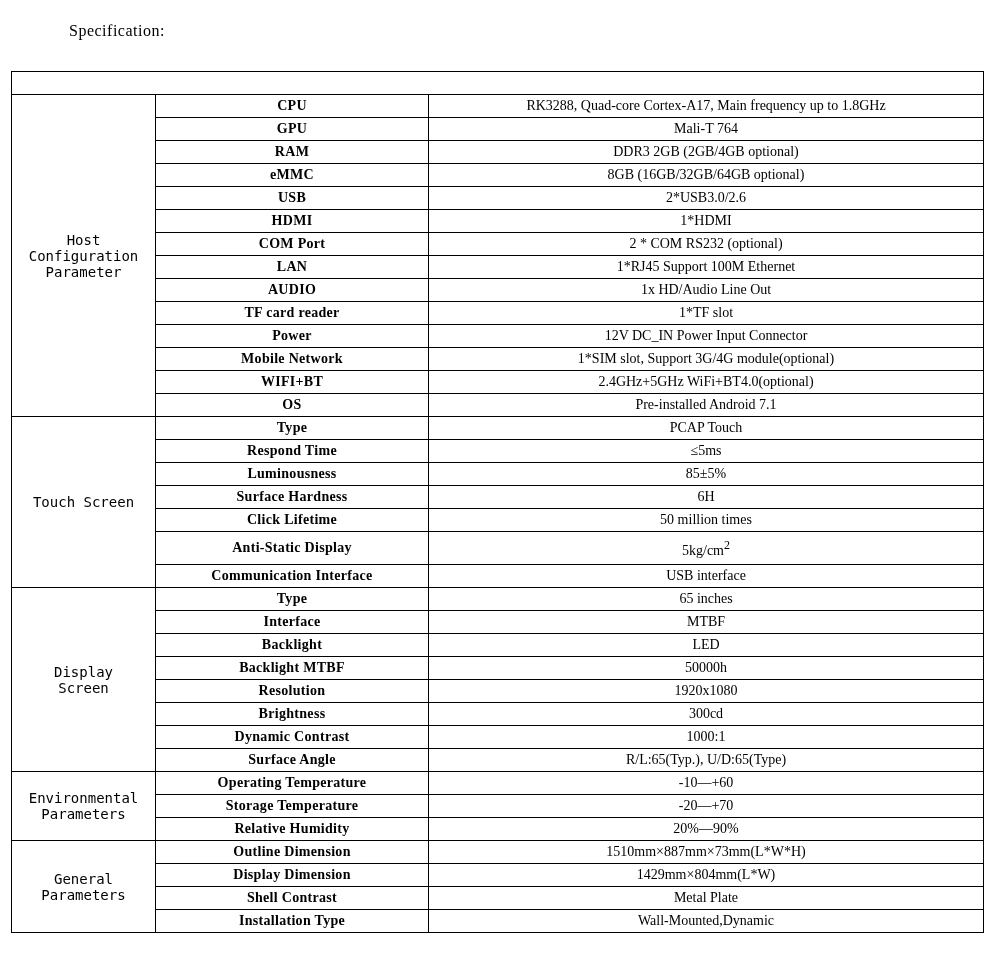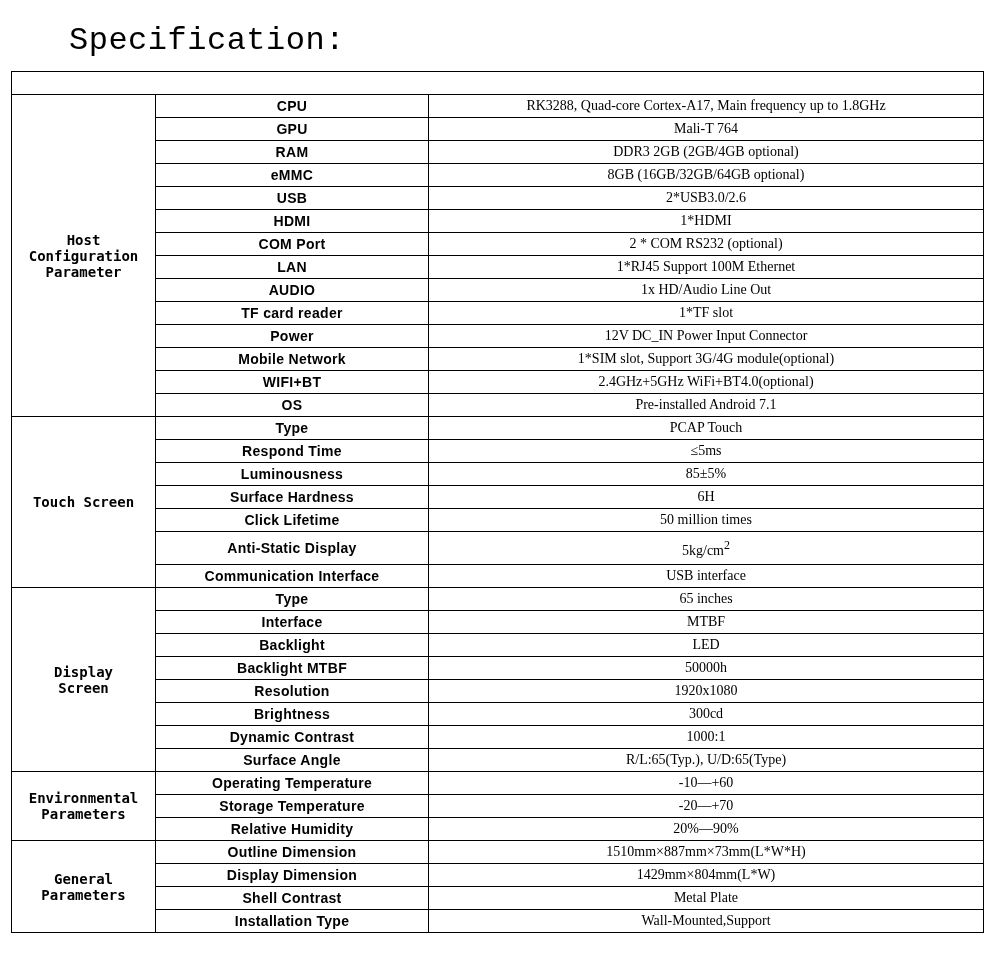--- a/index.html
+++ b/index.html
@@ -1,28 +1,28 @@
 <!DOCTYPE html>
 <html><head>
 <meta charset="utf-8">
 <style>
   html, body { margin: 0; padding: 0; background: #ffffff; }
   body { width: 994px; height: 971px; position: relative; overflow: hidden;
          font-family: "DejaVu Sans Mono", "Liberation Mono", monospace; color: #000; }
-  .title { position: absolute; left: 69px; top: 22px; font-size: 32px; letter-spacing: 0.5px;
-           font-family: Liberation Mono, monospace; }
+  .title { position: absolute; left: 69px; top: 22px; font-size: 16px; letter-spacing: 0.5px;
+           font-family: Liberation Serif, serif; }
   table.spec { position: absolute; left: 11px; top: 71px; width: 972px;
                border-collapse: collapse; table-layout: fixed; }
   table.spec td { border: 1.5px solid #000; text-align: center; vertical-align: middle;
                   padding: 0; font-size: 14px; line-height: 16px; height: 22px; }
   .hdr td { height: 24px; }
-  td.grp { font-weight: bold; font-size: 14.5px; line-height: 23px;
+  td.grp { font-weight: normal; font-size: 14.5px; line-height: 23px;
            font-family: "DejaVu Sans Mono", "Liberation Mono", monospace; }
   td.lbl { font-weight: bold; font-size: 14px;
-           font-family: Liberation Sans, sans-serif; letter-spacing: 0.3px; margin-top: 11px; }
+           font-family: Liberation Serif, serif; letter-spacing: 0.3px; margin-top: 11px; }
   td.val { font-size: 14px; font-family: Liberation Serif, serif; }
   tr.tall td { height: 32px; }
   td.val sup { font-size: 12px; }
   col.c1 { width: 144px; } col.c2 { width: 273px; } col.c3 { width: 555px; }
 </style>
 </head>
 <body>
 
 <div class="title">Specification:</div>
 
@@ -176,16 +176,16 @@
       <tr>
         <td class="lbl">Display Dimension</td>
         <td class="val"><span>1429mm×804mm(L*W)</span></td>
       </tr>
       <tr>
         <td class="lbl">Shell Contrast</td>
         <td class="val"><span>Metal Plate</span></td>
       </tr>
       <tr>
         <td class="lbl">Installation Type</td>
-        <td class="val"><span>Wall-Mounted,Support</span></td>
+        <td class="val"><span>Wall-Mounted,Dynamic</span></td>
       </tr>
     </tbody>
 </table>
 
 </body></html>

